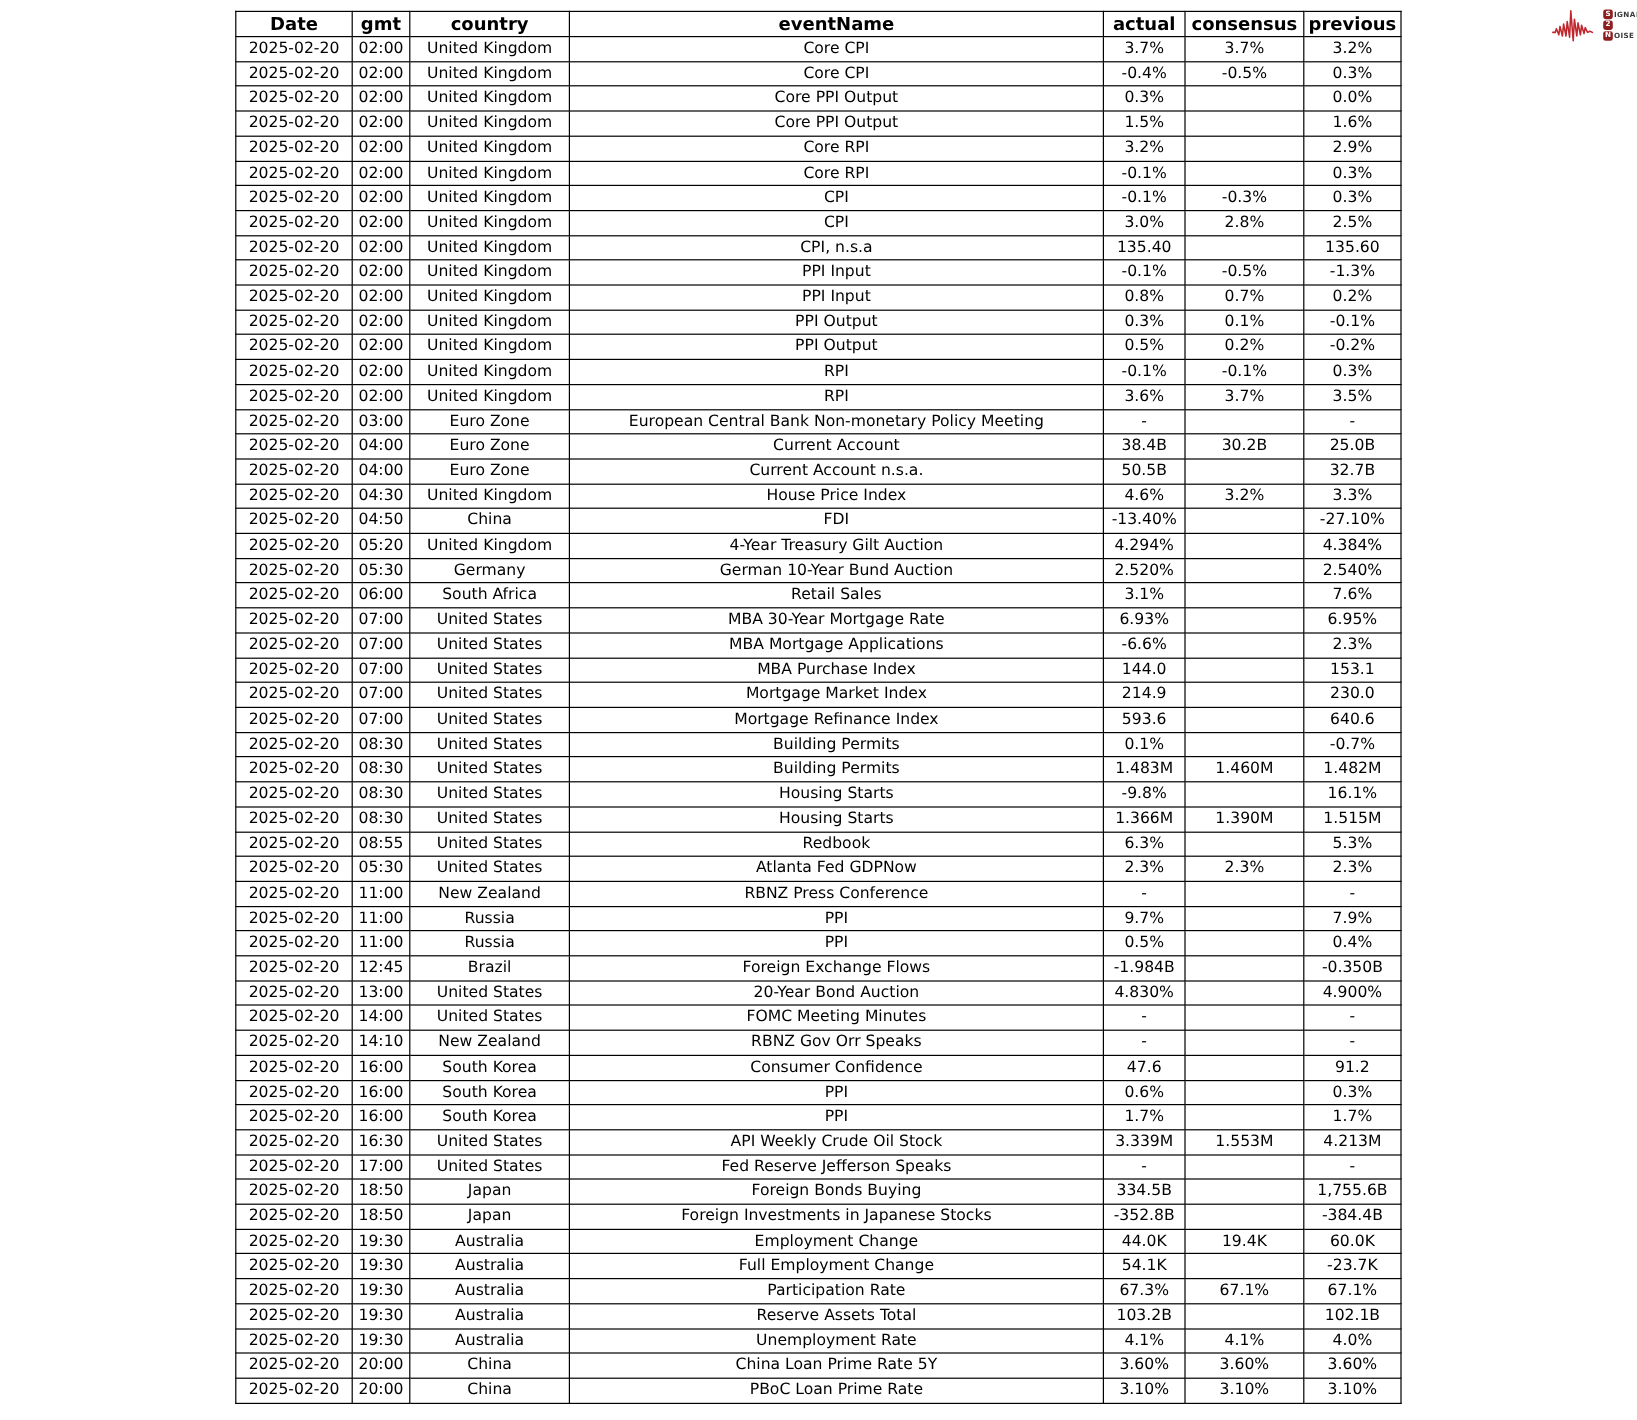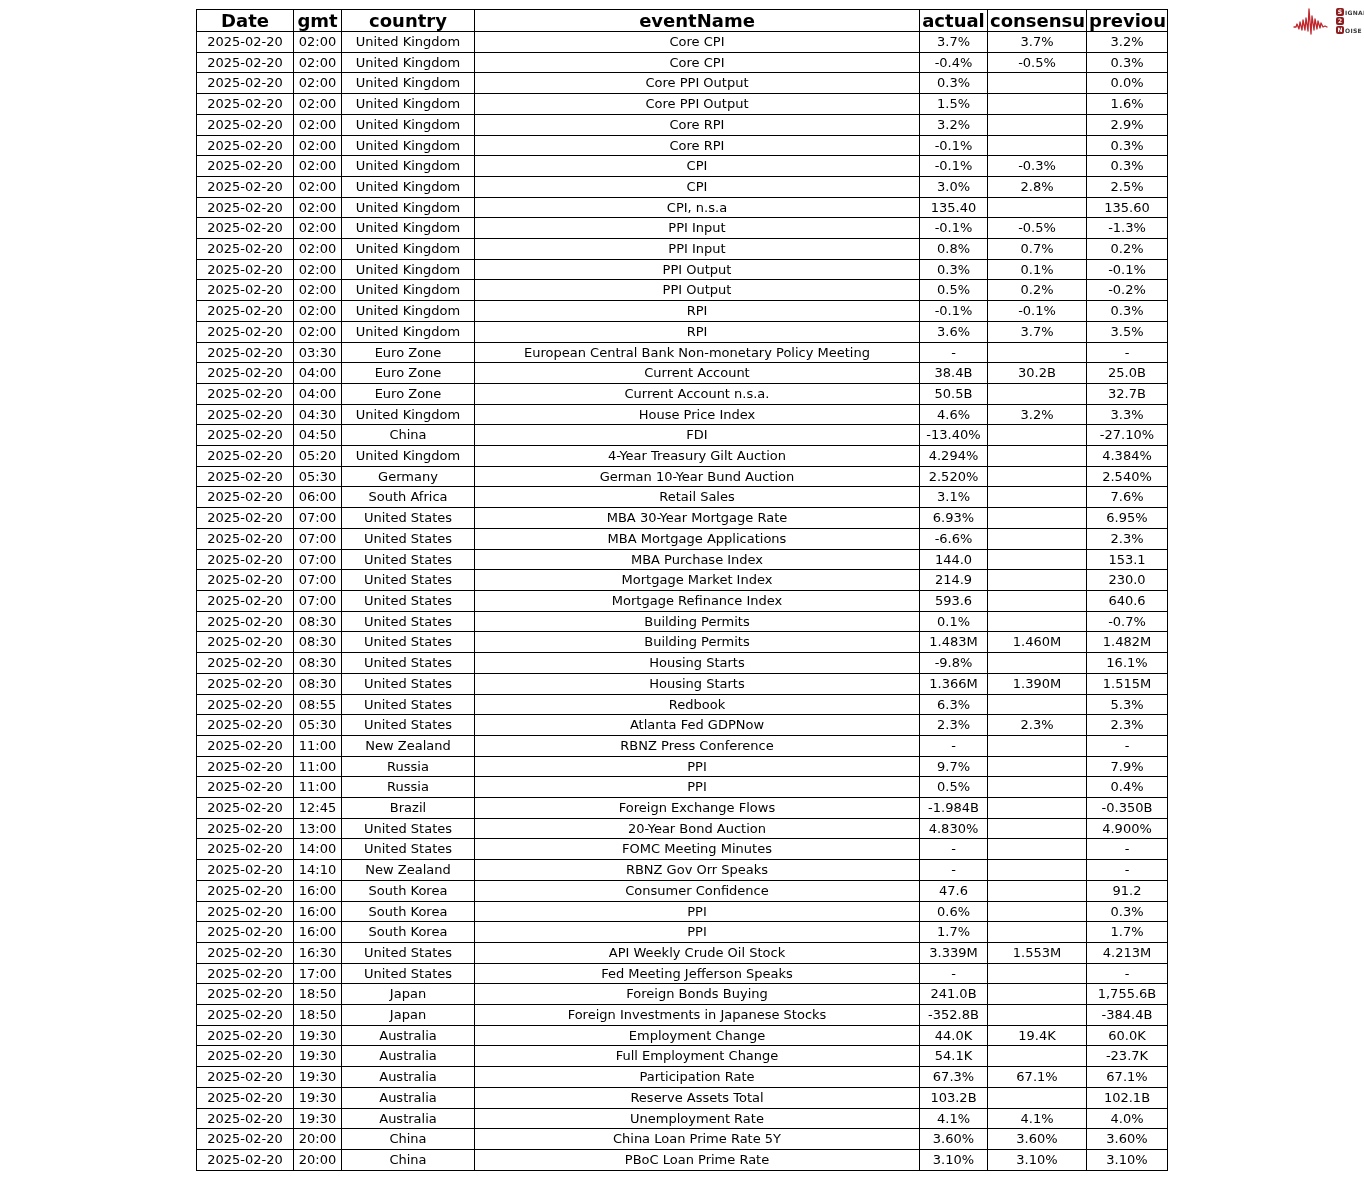--- a/index.html
+++ b/index.html
@@ -25,21 +25,21 @@
   table.calendar th, table.calendar td {
     border: 1px solid #000000;
     text-align: center;
     vertical-align: middle;
     padding: 0 2px;
     white-space: nowrap;
     overflow: hidden;
   }
   table.calendar th {
     font-weight: bold;
-    font-size: 18px;
+    font-size: 15px;
     height: 21px;
     text-align: center;
   }
   table.calendar td {
     height: 19.7px;
     line-height: 19.7px;
   }
   .logo {
     position: absolute;
     left: 1293px;
@@ -238,21 +238,21 @@
           <td>2025-02-20</td>
           <td>02:00</td>
           <td>United Kingdom</td>
           <td>RPI</td>
           <td>3.6%</td>
           <td>3.7%</td>
           <td>3.5%</td>
         </tr>
         <tr>
           <td>2025-02-20</td>
-          <td>03:30</td>
+          <td>03:00</td>
           <td>Euro Zone</td>
           <td>European Central Bank Non-monetary Policy Meeting</td>
           <td>-</td>
           <td></td>
           <td>-</td>
         </tr>
         <tr>
           <td>2025-02-20</td>
           <td>04:00</td>
           <td>Euro Zone</td>
@@ -510,31 +510,31 @@
           <td>United States</td>
           <td>API Weekly Crude Oil Stock</td>
           <td>3.339M</td>
           <td>1.553M</td>
           <td>4.213M</td>
         </tr>
         <tr>
           <td>2025-02-20</td>
           <td>17:00</td>
           <td>United States</td>
-          <td>Fed Meeting Jefferson Speaks</td>
+          <td>Fed Reserve Jefferson Speaks</td>
           <td>-</td>
           <td></td>
           <td>-</td>
         </tr>
         <tr>
           <td>2025-02-20</td>
           <td>18:50</td>
           <td>Japan</td>
           <td>Foreign Bonds Buying</td>
-          <td>241.0B</td>
+          <td>334.5B</td>
           <td></td>
           <td>1,755.6B</td>
         </tr>
         <tr>
           <td>2025-02-20</td>
           <td>18:50</td>
           <td>Japan</td>
           <td>Foreign Investments in Japanese Stocks</td>
           <td>-352.8B</td>
           <td></td>

